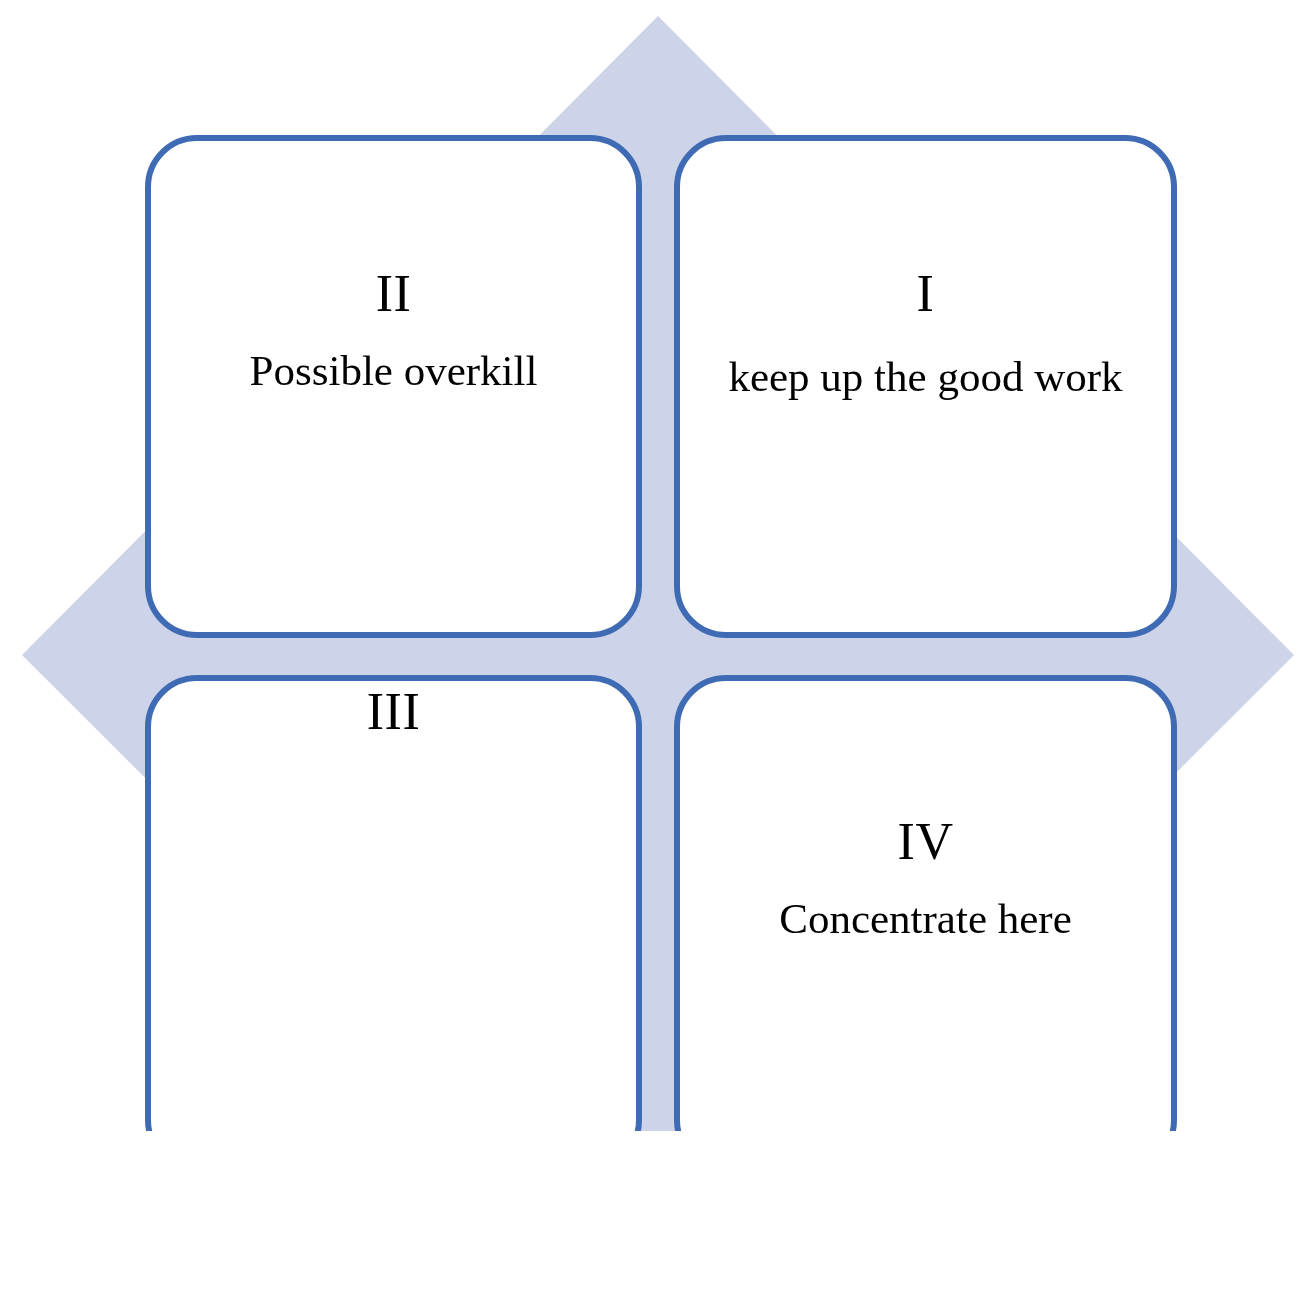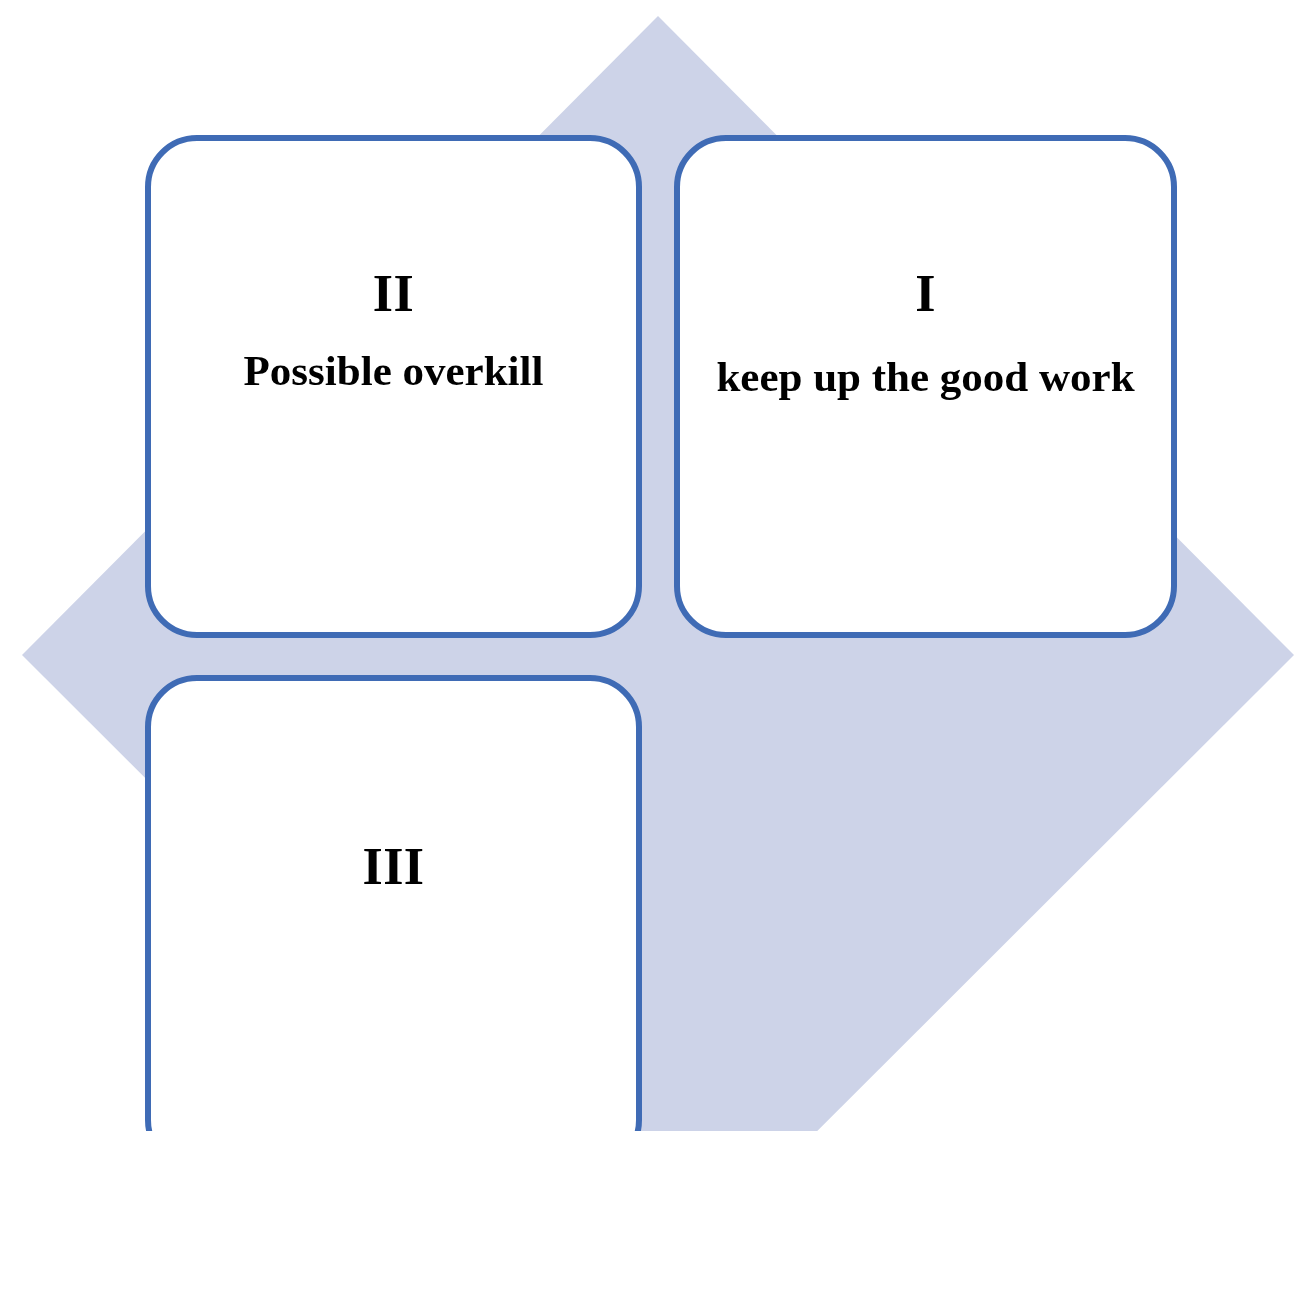--- a/index.html
+++ b/index.html
@@ -8,21 +8,20 @@
     padding: 0;
     background: #ffffff;
   }
   #canvas {
     position: relative;
     width: 1314px;
     height: 1131px;
     background: #ffffff;
     overflow: hidden;
     font-family: "Liberation Serif", "DejaVu Serif", serif;
-    font-weight: bold;
   }
 
   
   #diamond-layer {
     position: absolute;
     inset: 0;
     width: 1314px;
     height: 1310px;
     pointer-events: none;
   }
@@ -67,21 +66,20 @@
     left: 674px;  top: 135px;
     width: 503px; height: 503px;
     padding-top: 122px;
   }
   #quadrant-i .q-label { margin-top: 28px; }
 
   
   #quadrant-iii {
     left: 145px;  top: 675px;
     width: 497px; height: 497px;
-    padding-top: 155px;
     text-align: right;
   }
   #quadrant-iii .q-label { margin-top: 28px; }
 
   
   #quadrant-iv {
     left: 674px;  top: 675px;
     width: 503px; height: 497px;
     padding-top: 130px;
   }
@@ -103,14 +101,18 @@
 
   <div class="quadrant" id="quadrant-i" style="border-color:#3F6BB5;">
     <div class="q-roman">I</div>
     <div class="q-label">keep up the good work</div>
   </div>
 
   <div class="quadrant" id="quadrant-iii" style="border-color:#3F6BB5;">
     <div class="q-roman">III</div>
   </div>
 
+  <div class="quadrant" id="quadrant-iv" style="border-color:#3F6BB5;">
+    <div class="q-roman">IV</div>
+    <div class="q-label">Concentrate here</div>
+  </div>
 
 </div>
 
 </body></html>

